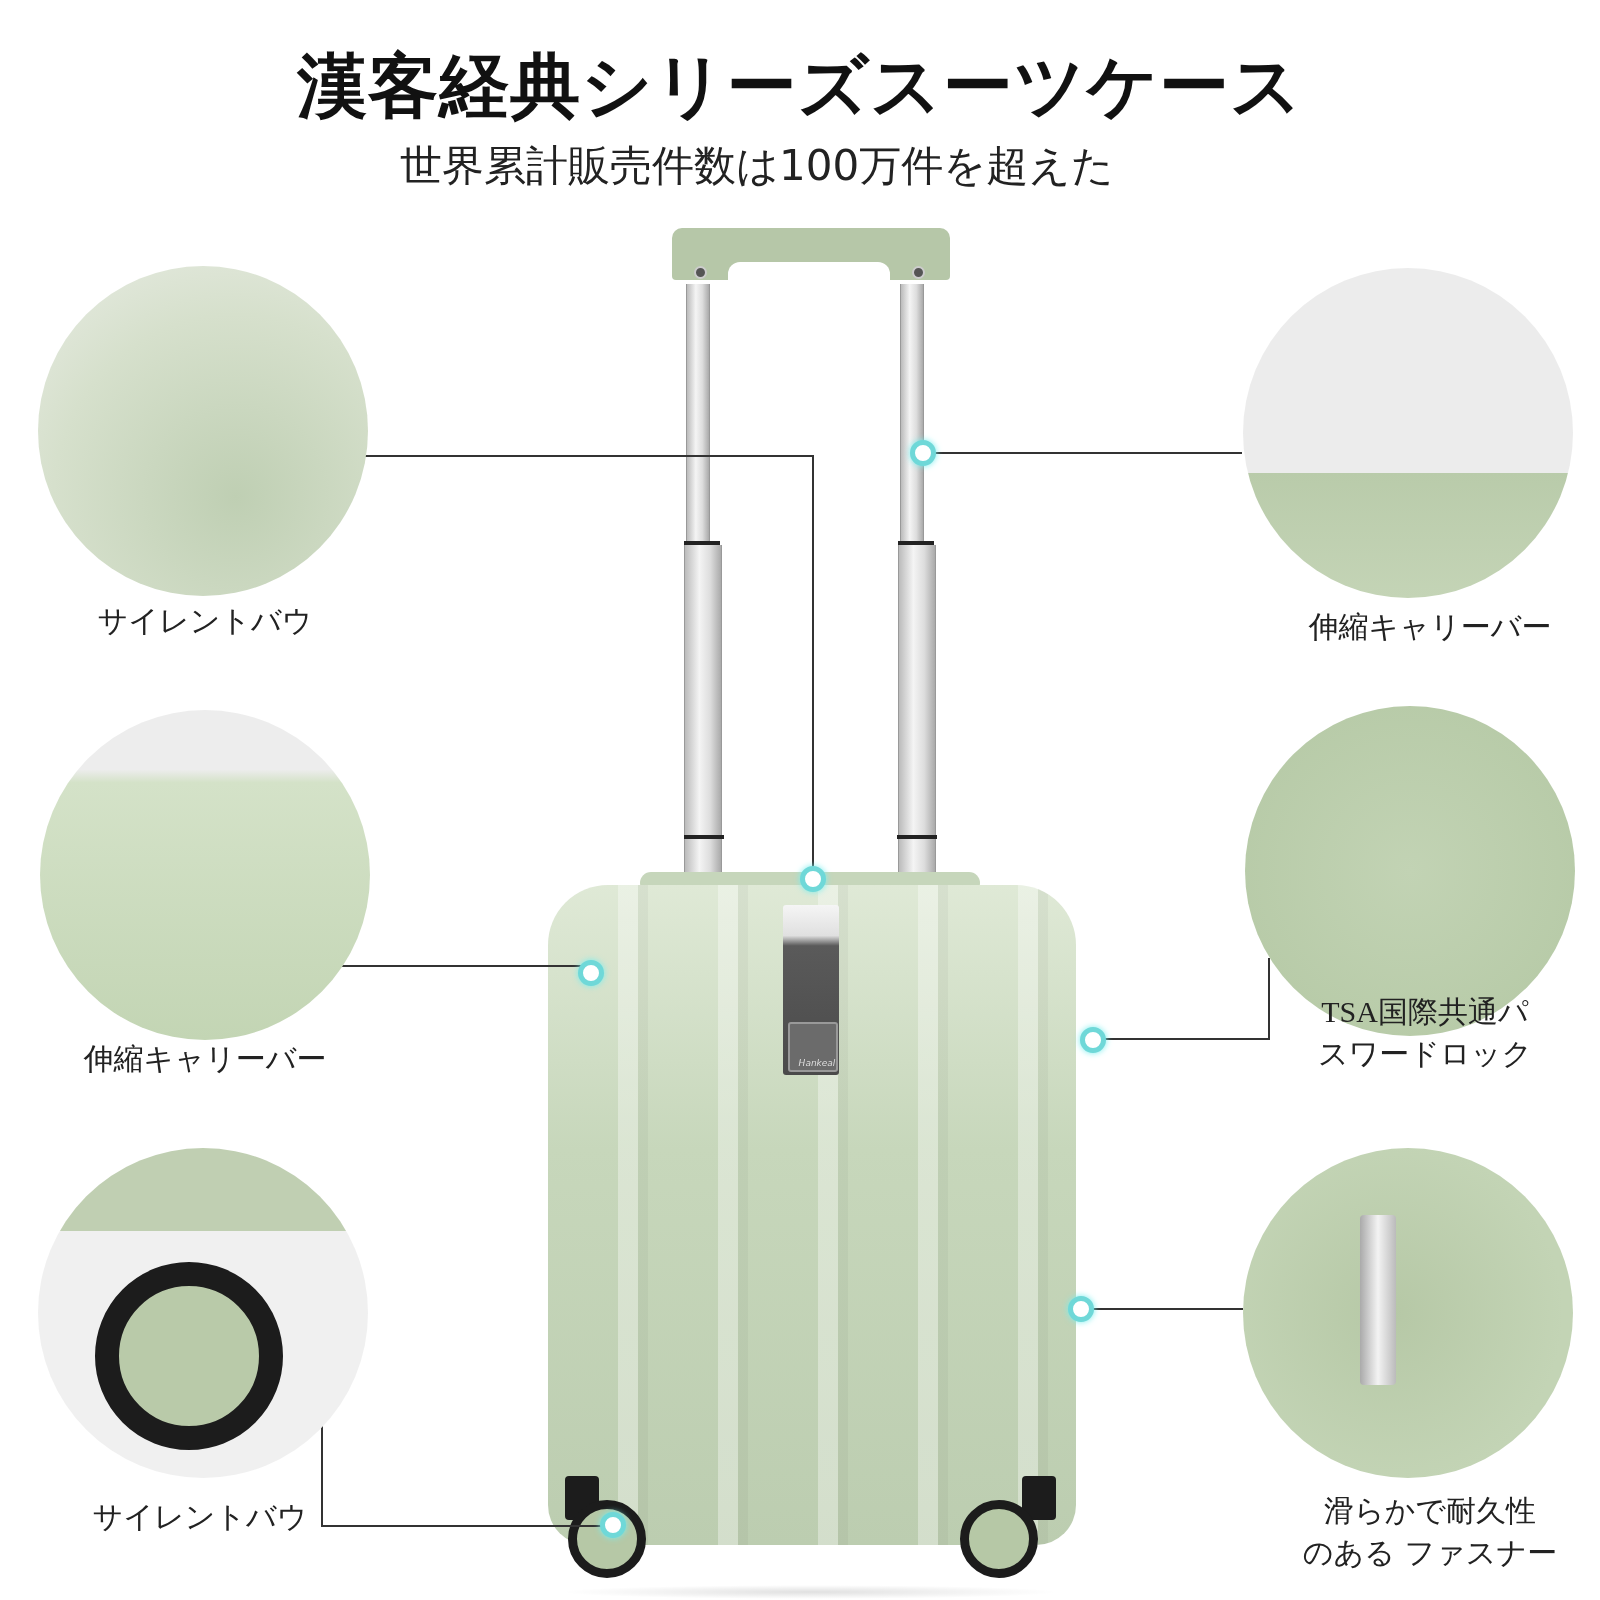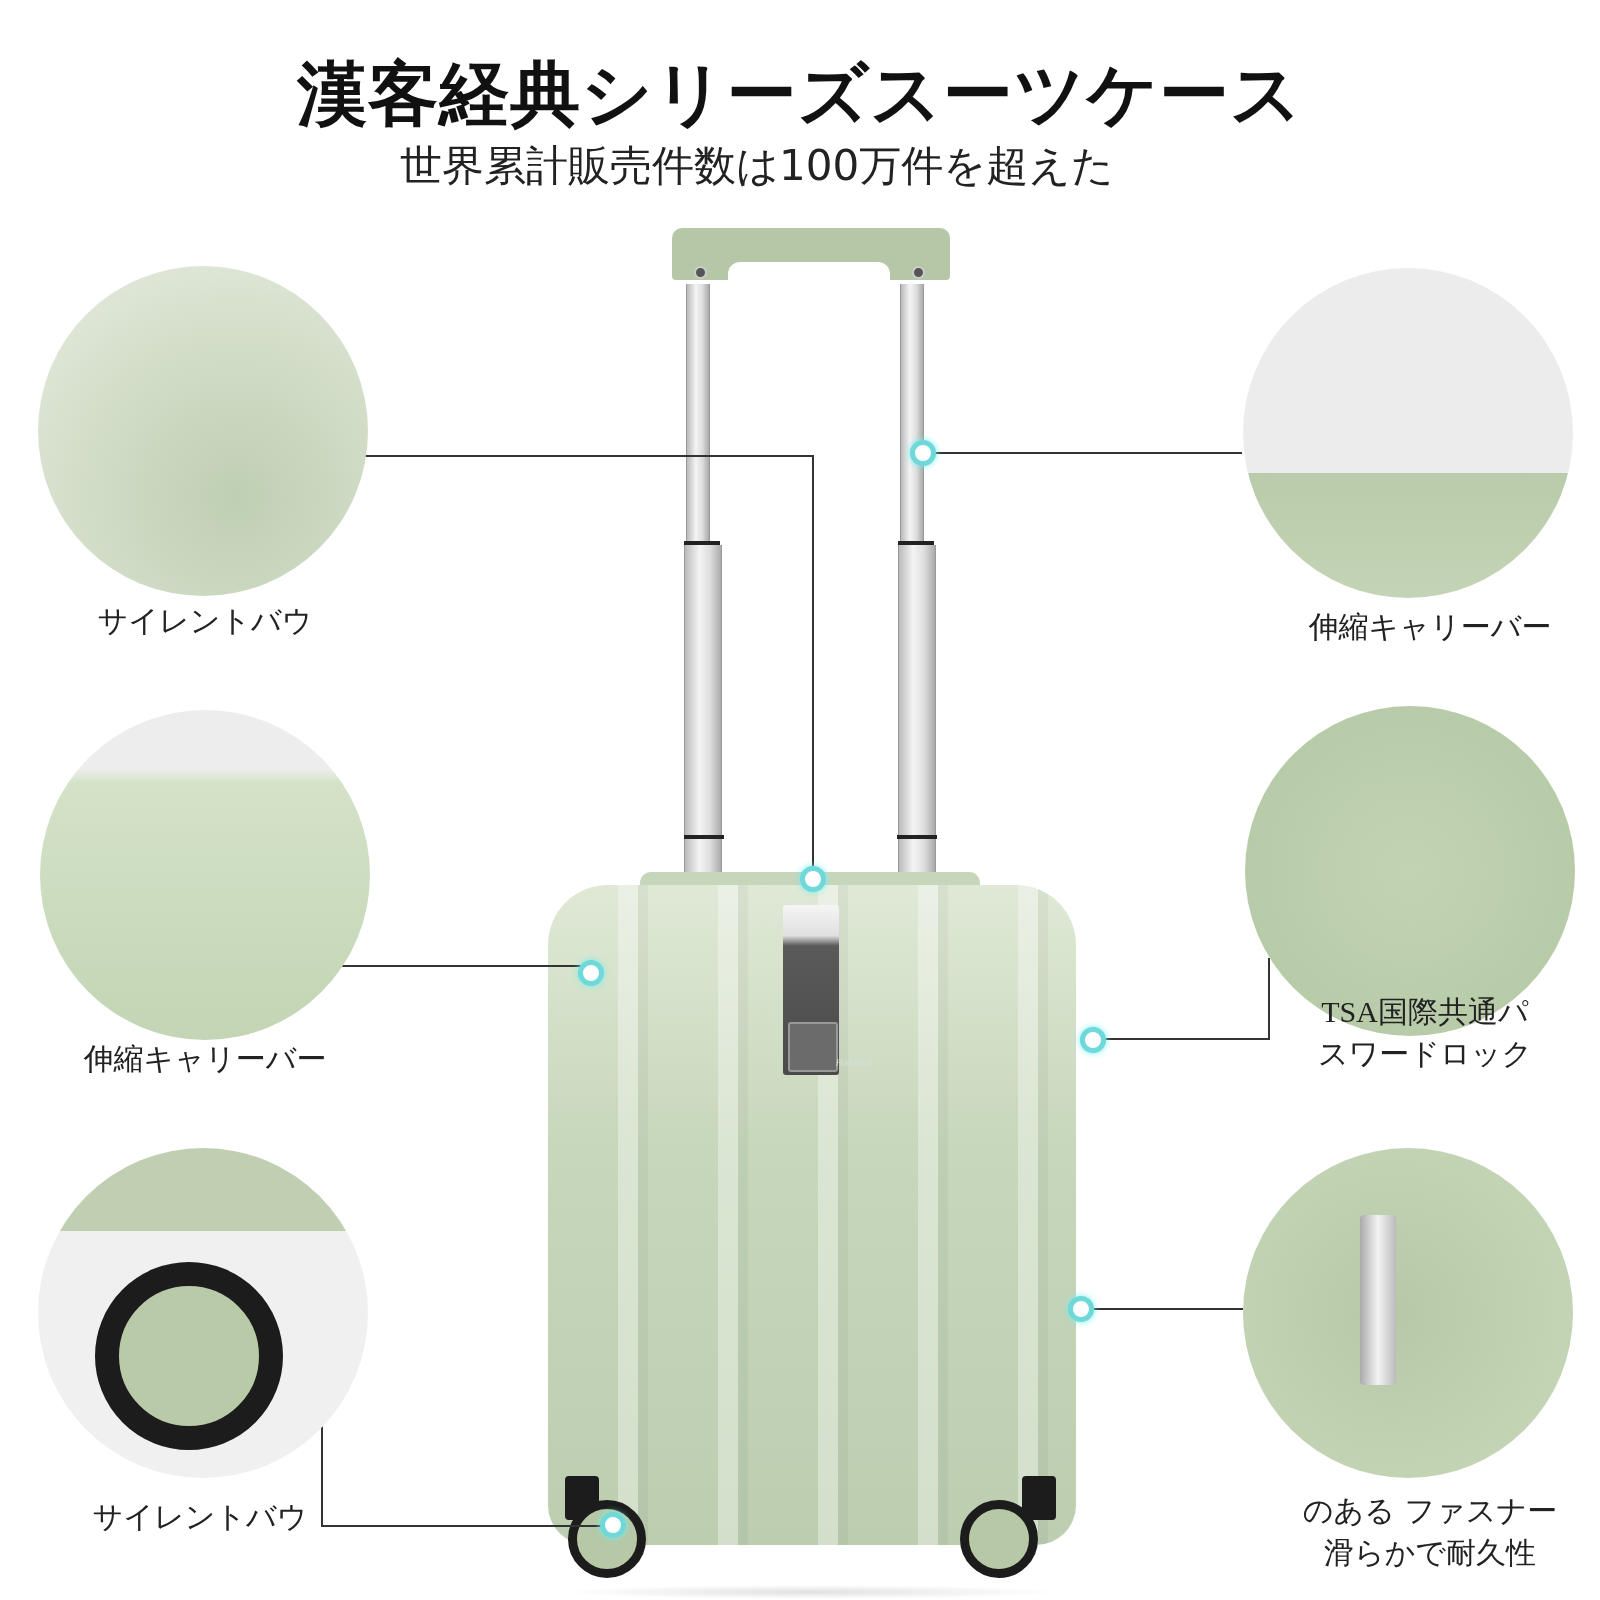--- a/index.html
+++ b/index.html
@@ -1,20 +1,20 @@
 <!DOCTYPE html>
 <html><head>
 <meta charset="utf-8">
 <style>
   html, body { margin: 0; padding: 0; background: #ffffff; }
   body { width: 1600px; height: 1600px; position: relative; overflow: hidden;
          font-family: "DejaVu Sans", "Liberation Sans", sans-serif; color: #111; }
 
   .title { position: absolute; left: 0; width: 1600px; top: 40px; text-align: center;
-           font-size: 70px; font-weight: bold; letter-spacing: 1px; color: #111; margin-top: 8px; }
+           font-size: 70px; font-weight: bold; letter-spacing: 1px; color: #111; }
   .subtitle { position: absolute; left: 400px; top: 138px; font-size: 42px; color: #222; }
 
   
   .feat-circle { position: absolute; width: 330px; height: 330px; border-radius: 50%;
                  background: #eeeeee; overflow: hidden; }
   .feat-label { position: absolute; font-size: 30px; line-height: 42px; color: #222; text-align: center; }
 
   
   .line { position: absolute; background: #333; }
   .dot { position: absolute; width: 16px; height: 16px; border-radius: 50%;
@@ -32,21 +32,21 @@
   .case-top { position: absolute; left: 640px; top: 872px; width: 340px; height: 22px;
               background: #c6d6bb; border-radius: 12px; }
   .case-body { position: absolute; left: 548px; top: 885px; width: 528px; height: 660px;
                border-radius: 60px 60px 40px 40px;
                background:
                  repeating-linear-gradient(90deg, rgba(255,255,255,0) 0 70px, rgba(255,255,255,.35) 70px 90px, rgba(0,0,0,.04) 90px 100px),
                  linear-gradient(180deg,#dfe9d6,#c7d7bb 40%,#bccdb0); }
   .badge { position: absolute; left: 783px; top: 905px; width: 56px; height: 170px;
            background: linear-gradient(180deg,#f5f5f5 0,#e0e0e0 18%,#5a5a5a 24%,#4a4a4a); border-radius: 3px; }
   .badge-logo { position: absolute; left: 788px; top: 1022px; width: 46px; height: 46px; background:#6b6b6b; border:2px solid #999; border-radius:3px; }
-  .badge-text { position: absolute; left: 788px; top: 1058px; width: 58px; font-size: 9px; color: #ddd; font-style: italic; padding-left: 48px; }
+  .badge-text { position: absolute; left: 788px; top: 1058px; width: 58px; font-size: 9px; color: #ddd; text-align: center; font-style: italic; }
 
   .wheel { position: absolute; width: 60px; height: 60px; border-radius: 50%;
            background: #b6c8a6; border: 9px solid #1c1c1c; }
   .wheel-mount { position: absolute; width: 34px; height: 44px; background: #1c1c1c; border-radius: 4px; }
   .floor-shadow { position: absolute; left: 560px; top: 1585px; width: 500px; height: 14px;
                   background: radial-gradient(ellipse at center, rgba(0,0,0,.12), rgba(0,0,0,0) 70%); }
 </style>
 </head>
 <body>
 
@@ -125,15 +125,15 @@
 
 <div class="feat-circle" style="left:38px;top:1148px;background:linear-gradient(180deg,#c0cfb2 0,#c0cfb2 25%,#f0f0f0 25%);"></div>
 <div style="position:absolute;left:95px;top:1262px;width:140px;height:140px;border-radius:50%;background:#b9caa9;border:24px solid #1c1c1c;"></div>
 <div class="feat-label" style="left:80px;top:1496px;width:240px;">
   <div>サイレントバウ</div>
 </div>
 
 <div class="feat-circle" style="left:1243px;top:1148px;background:radial-gradient(circle at 45% 50%,#b6c8a6,#c3d4b5 70%);"></div>
 <div style="position:absolute;left:1360px;top:1215px;width:36px;height:170px;background:linear-gradient(90deg,#aaa,#f3f3f3,#bbb);border-radius:4px;"></div>
 <div class="feat-label" style="left:1280px;top:1490px;width:300px;">
+  <div>滑らかで耐久性</div>
   <div>のある ファスナー</div>
-  <div>滑らかで耐久性</div>
 </div>
 
 </body></html>

